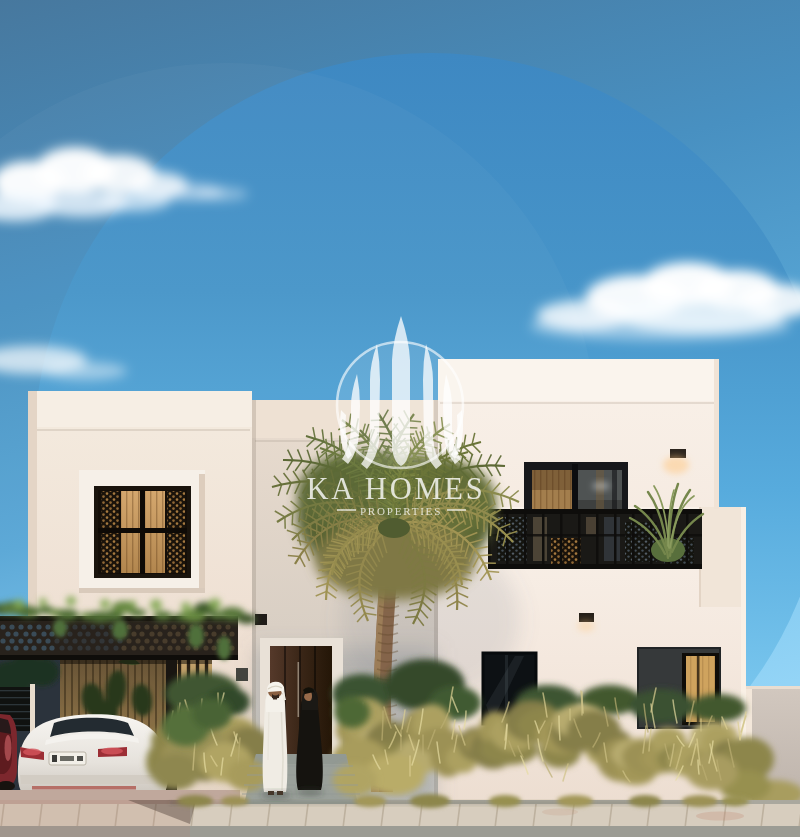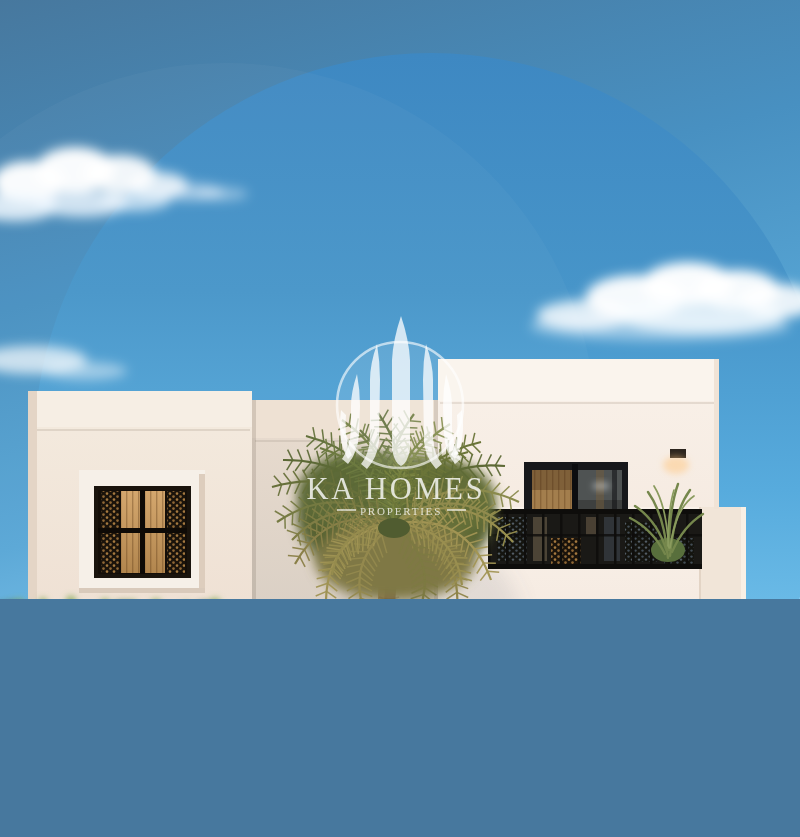--- a/index.html
+++ b/index.html
@@ -1,15 +1,15 @@
 <!DOCTYPE html>
 <html><head><meta charset="utf-8">
 <style>
 html,body{margin:0;padding:0;background:#47789e;}
-#scene{width:800px;height:599px;overflow:hidden;position:relative;}
+#scene{width:800px;height:837px;overflow:hidden;position:relative;}
 </style></head>
 <body>
 <div id="scene">
 <svg width="800" height="837" viewBox="0 0 800 837">
 <defs>
 <linearGradient id="skyOut" x1="0" y1="0" x2="0.25" y2="1">
  <stop offset="0" stop-color="#47789e"></stop>
  <stop offset="0.35" stop-color="#4890c1"></stop>
  <stop offset="0.62" stop-color="#58a7d6"></stop>
  <stop offset="0.85" stop-color="#82c9f0"></stop>

